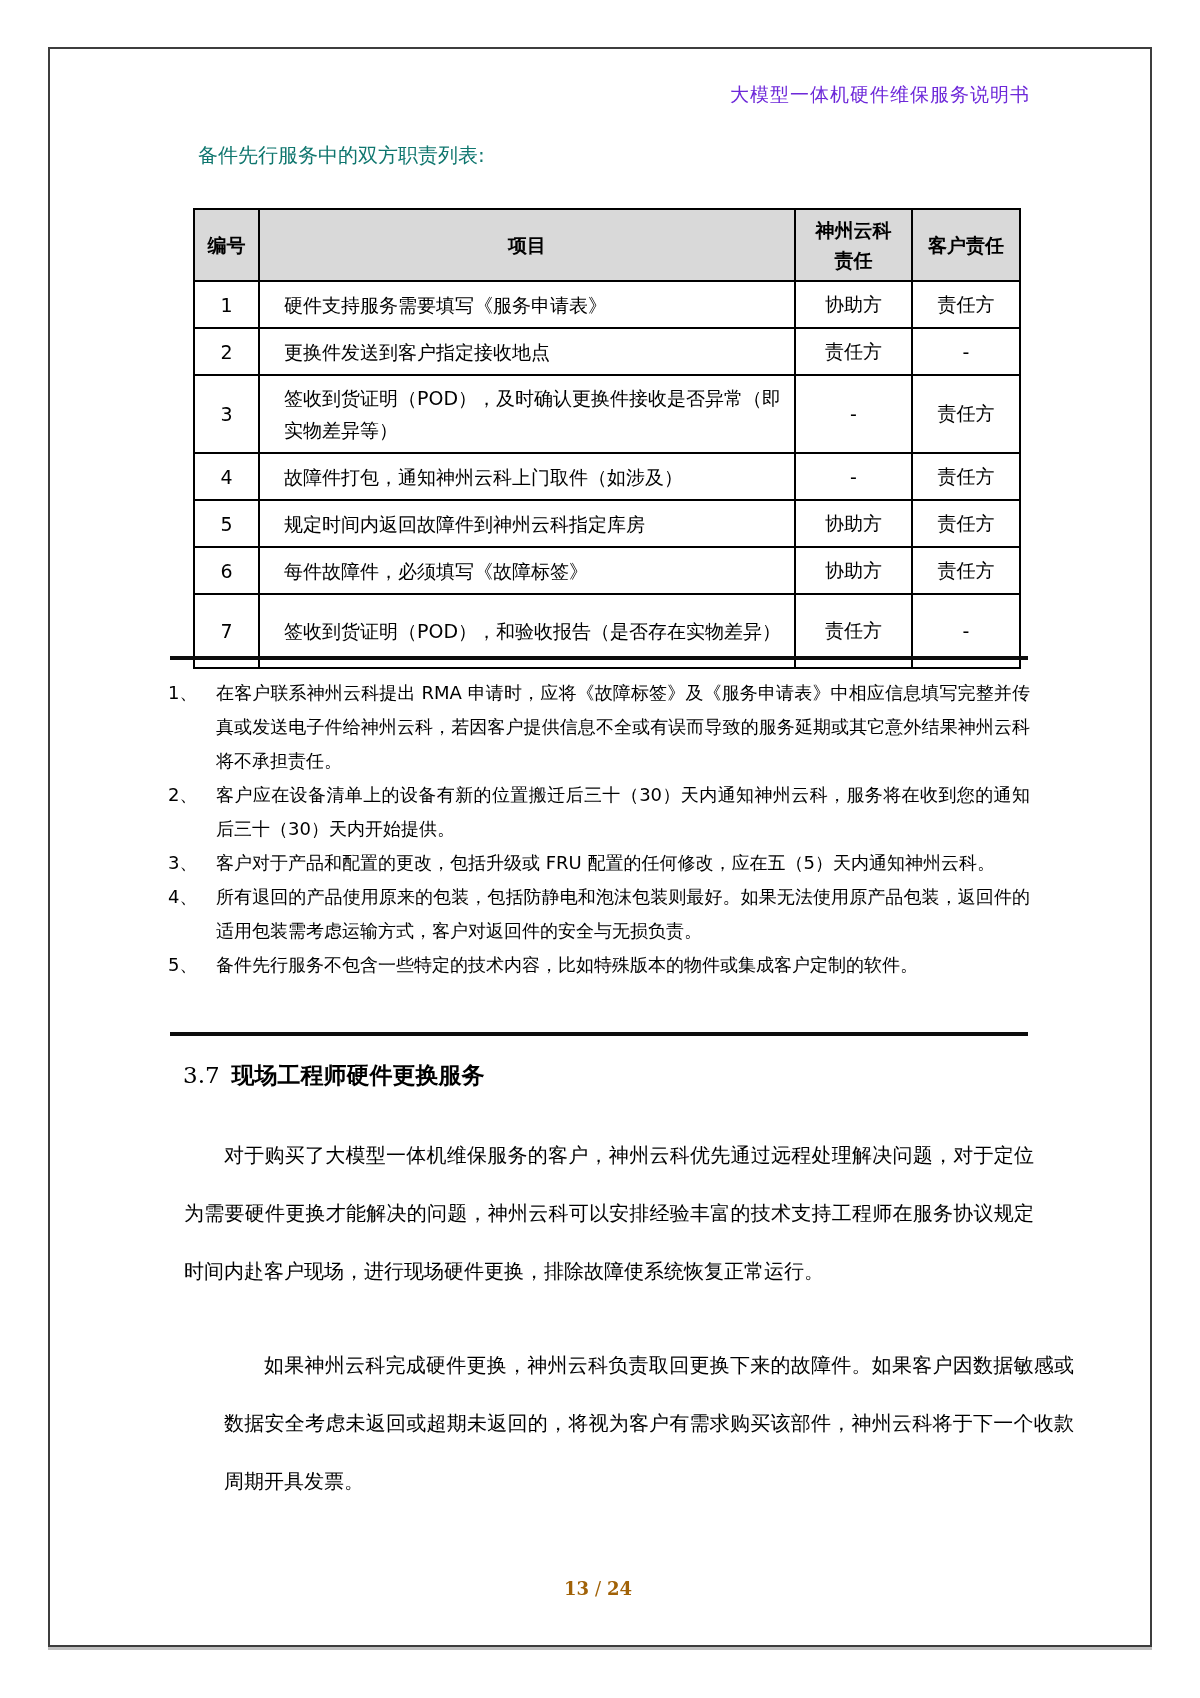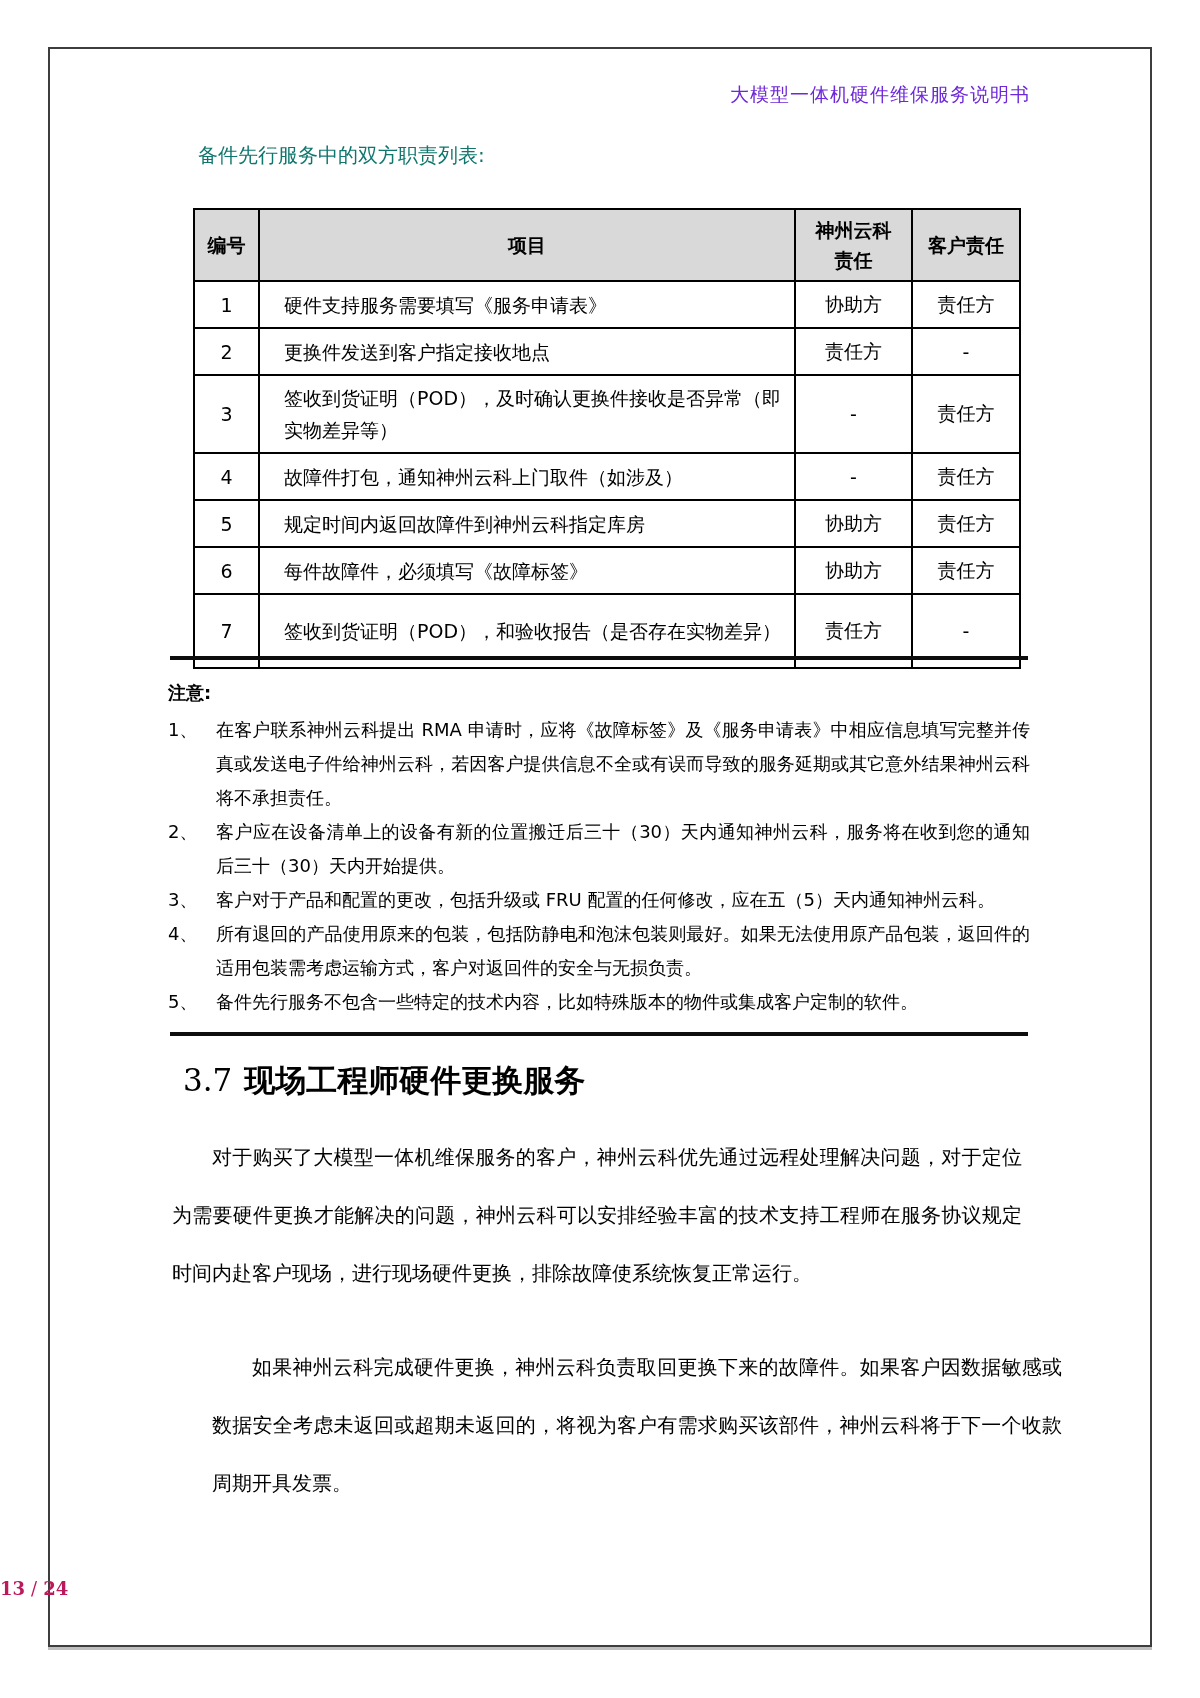--- a/index.html
+++ b/index.html
@@ -51,39 +51,39 @@
   .notes {
     position:absolute; left:168px; top:676px; width:862px;
     font-size:18px; line-height:34px;
   }
   .notes-title { font-weight:bold; margin-bottom:3px; }
   .note-item { display:flex; }
   .note-marker { width:48px; flex:0 0 48px; }
   .note-text { flex:1; text-align:justify; }
   .section-heading {
     position:absolute; left:183px; top:1060px;
-    font-size:31px;
+    font-size:23px;
   }
   .section-number {
     font-family:"DejaVu Serif","Liberation Serif",serif;
     margin-right:12px;
   }
   .section-title { font-weight:bold; }
   .body-para {
-    position:absolute; left:172px; width:850px;
+    position:absolute; left:184px; width:850px;
     font-size:20px; line-height:58px;
-    text-indent:2em; text-align:justify;
+    text-indent:2em; text-align:justify;font-family:Liberation Mono, monospace;
   }
   .para-1 { top:1128px; }
   .para-2 { top:1338px;margin-left:40px; }
   .doc-footer {
     position:absolute; left:0; top:1578px; width:1196px;
-    text-align:left;
+    text-align:center;
     font-family:"DejaVu Serif","Liberation Serif",serif;
-    font-size:18px; color:#be185d;
+    font-size:18px; color:#a16207;
   }
   .doc-footer .num { font-weight:bold; }
   .doc-footer .sep { margin:0 6px; }
 </style>
 </head>
 <body>
 
 <div class="page-border"></div>
 
 <div class="doc-header">大模型一体机硬件维保服务说明书</div>
@@ -150,21 +150,20 @@
       <td class="item-cell">签收到货证明（POD），和验收报告（是否存在实物差异）</td>
       <td>责任方</td>
       <td>-</td>
     </tr>
   </tbody>
 </table>
 
 <div class="thick-rule rule-1"></div>
 
 <div class="notes">
-  <div class="notes-title">注意:</div>
   <div class="note-item">
     <span class="note-marker">1、</span>
     <span class="note-text">在客户联系神州云科提出 RMA 申请时，应将《故障标签》及《服务申请表》中相应信息填写完整并传真或发送电子件给神州云科，若因客户提供信息不全或有误而导致的服务延期或其它意外结果神州云科将不承担责任。</span>
   </div>
   <div class="note-item">
     <span class="note-marker">2、</span>
     <span class="note-text">客户应在设备清单上的设备有新的位置搬迁后三十（30）天内通知神州云科，服务将在收到您的通知后三十（30）天内开始提供。</span>
   </div>
   <div class="note-item">
     <span class="note-marker">3、</span>

